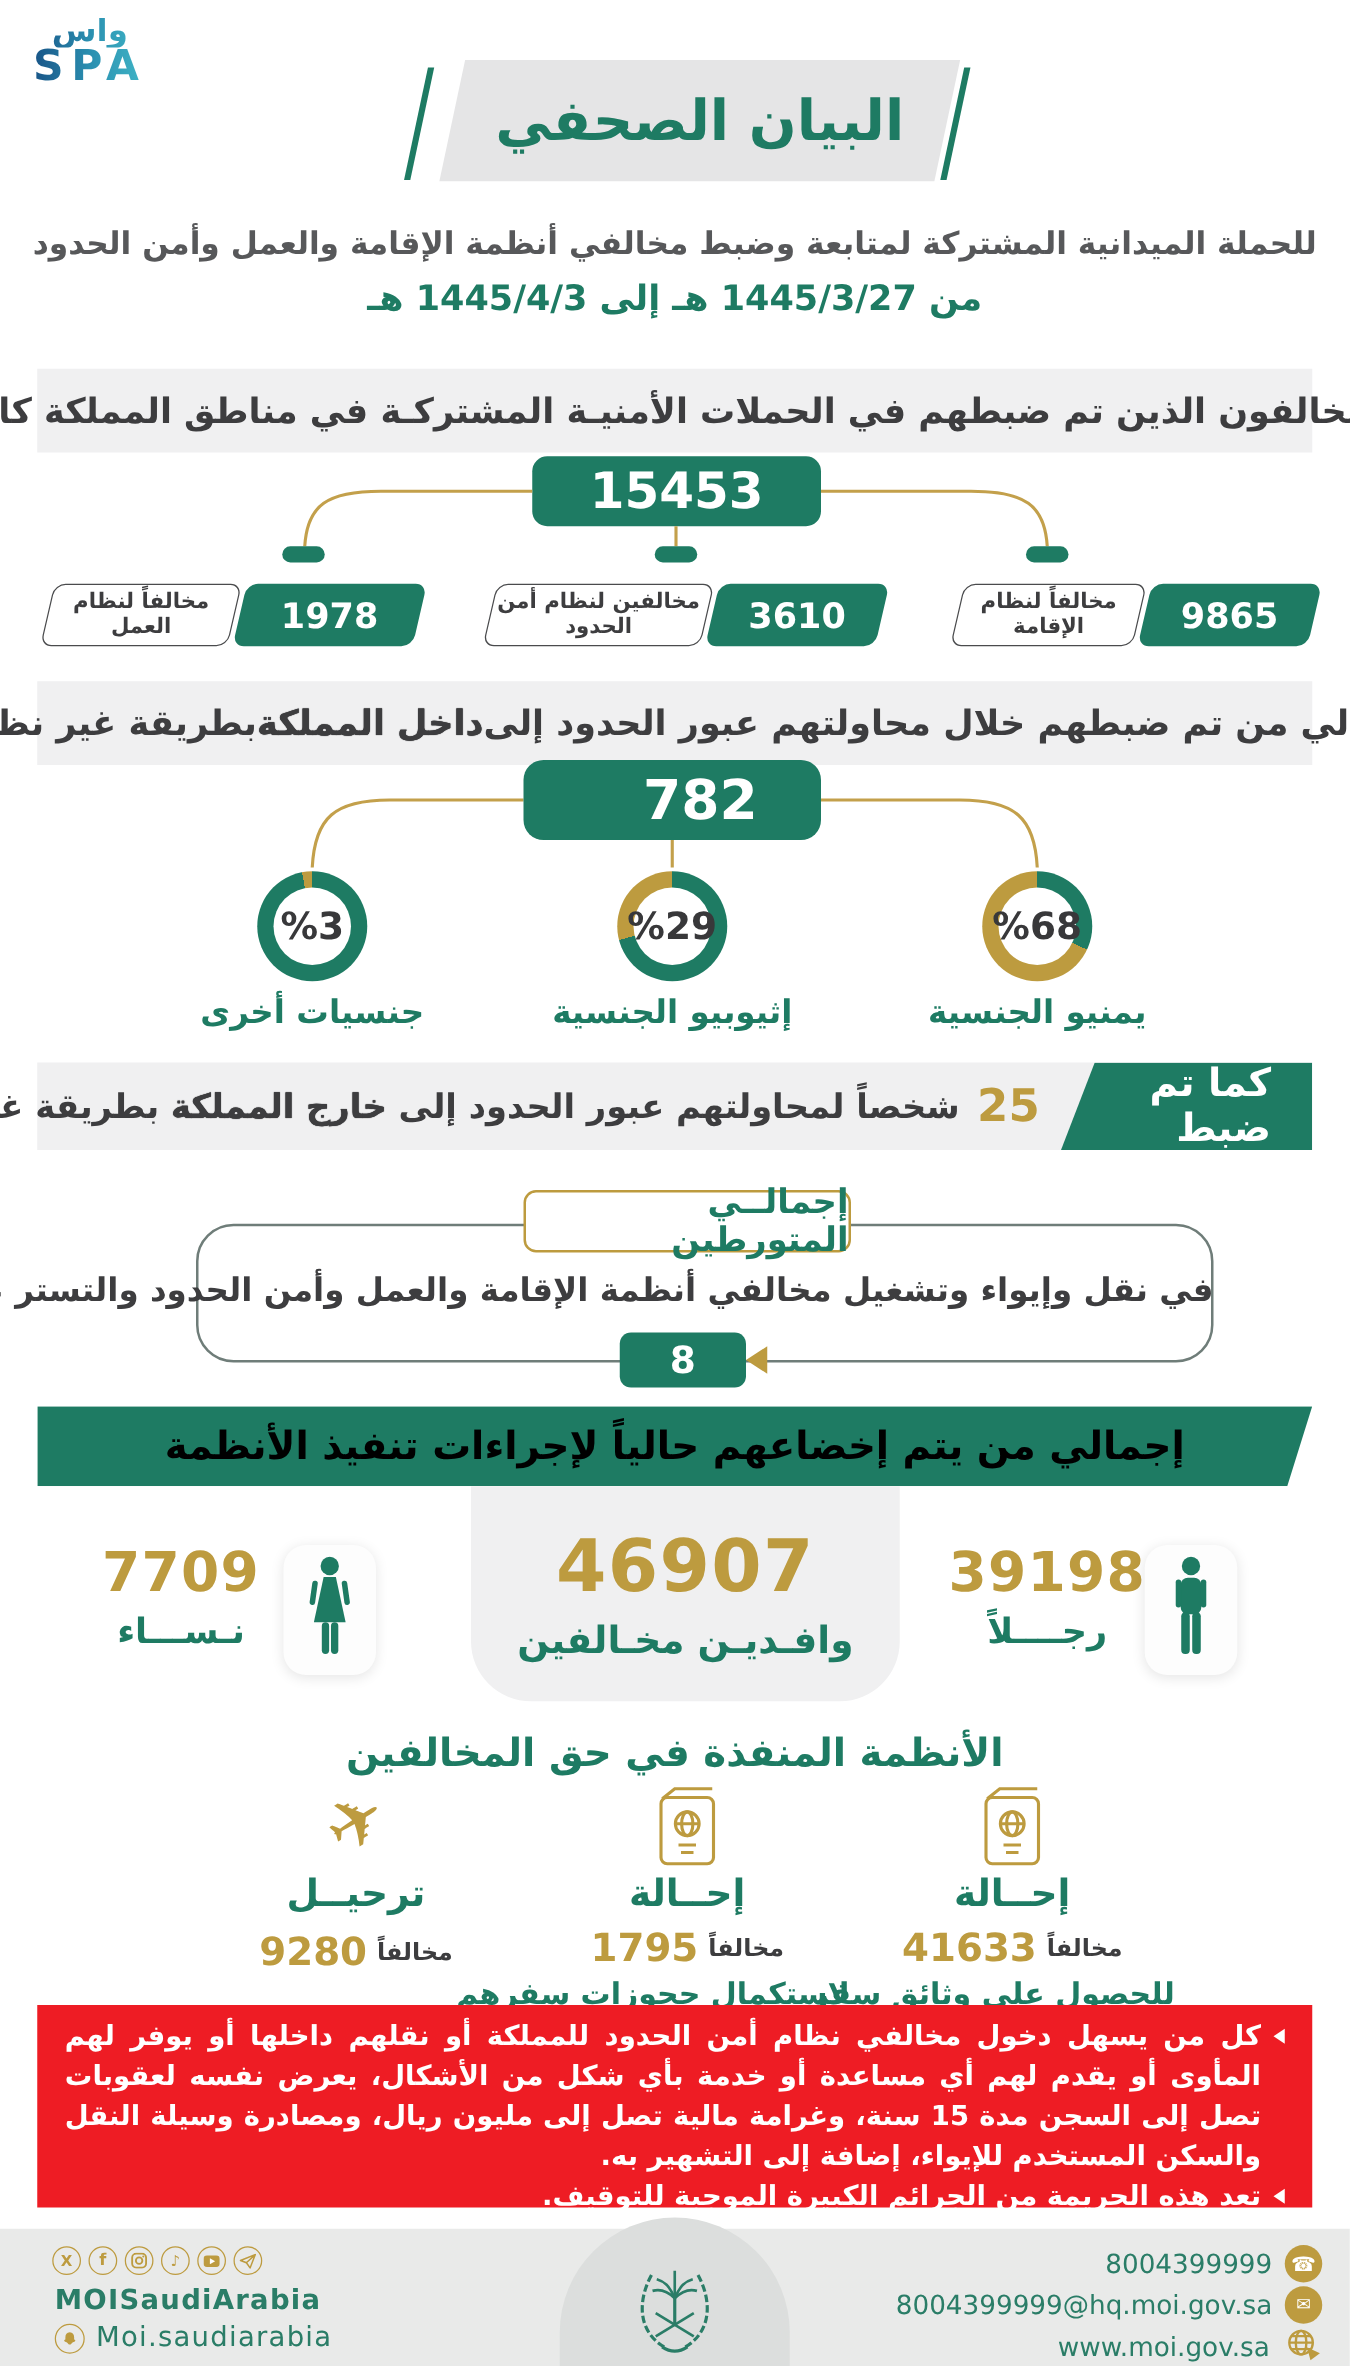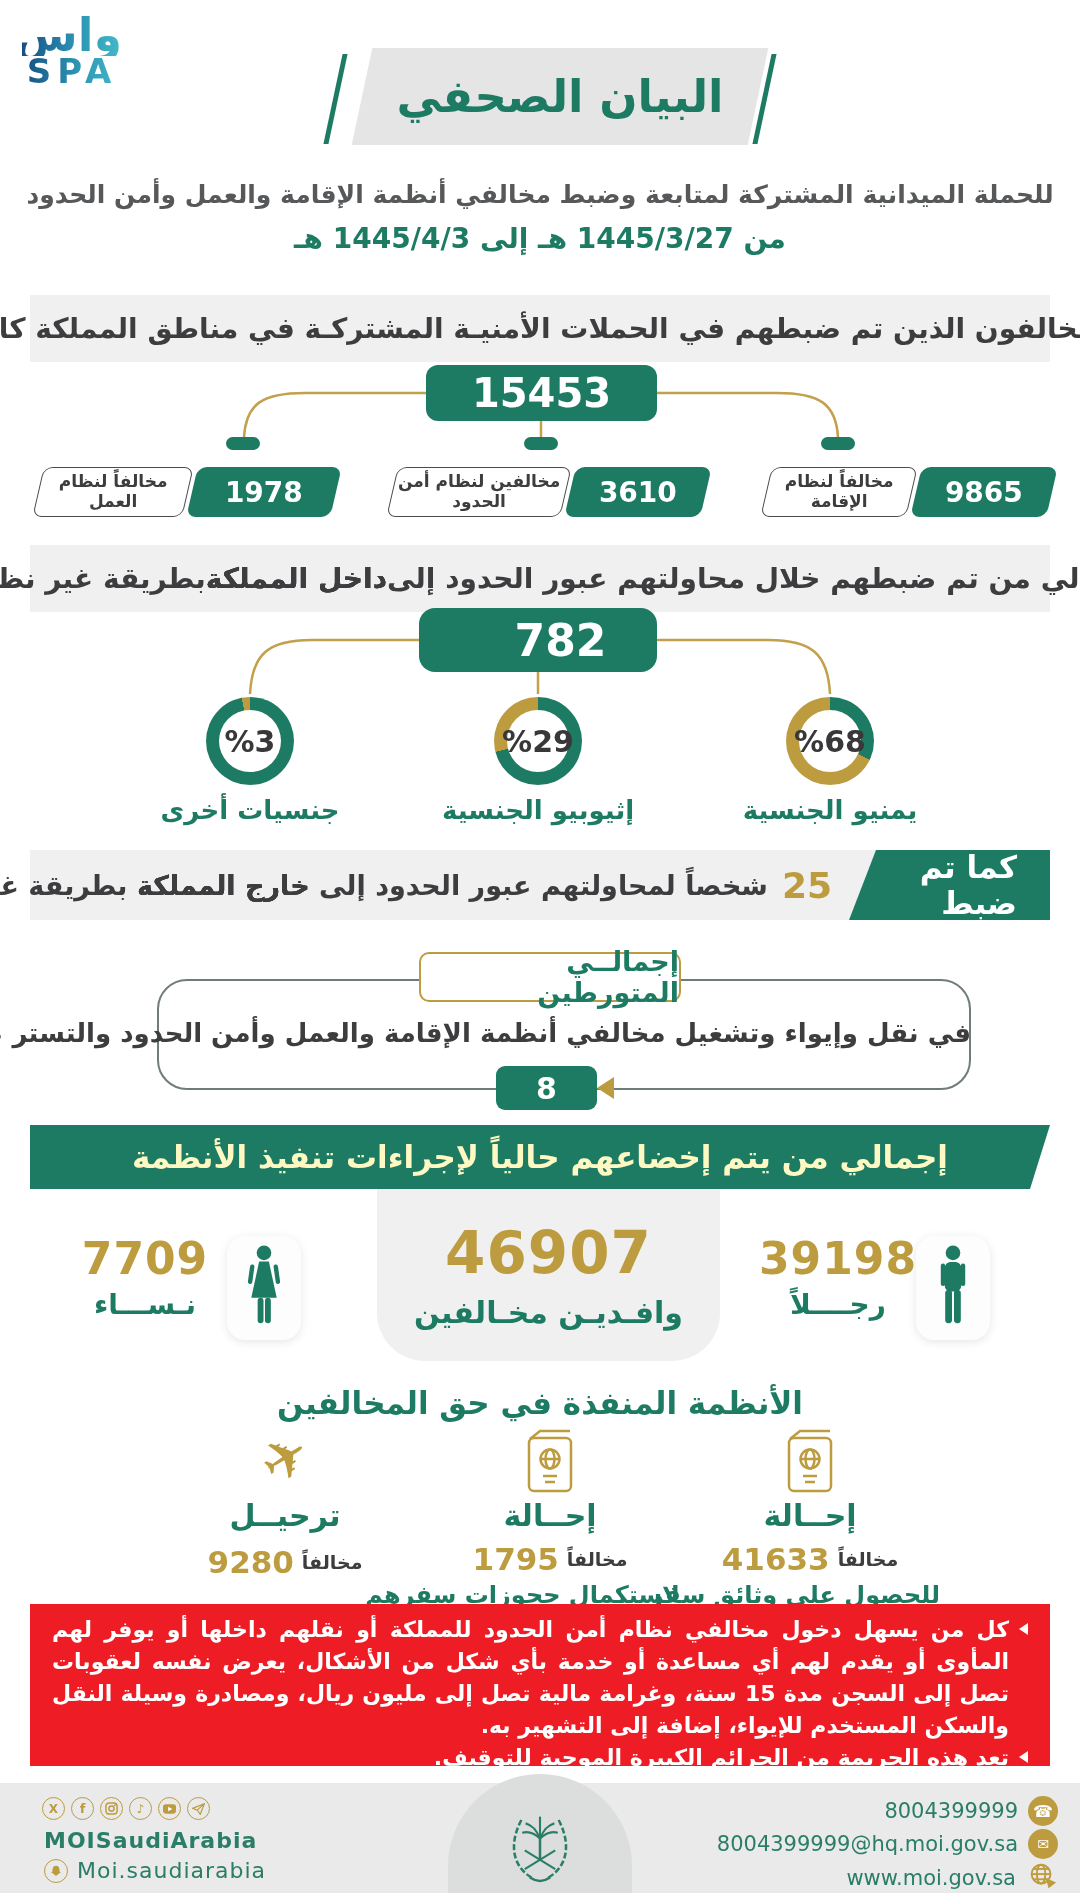--- a/index.html
+++ b/index.html
@@ -61,21 +61,21 @@
   .contact-row .txt{color:#2a7d67;font-weight:400;font-size:21px;direction:ltr;unicode-bidi:isolate;}
   .circ-gold{width:30px;height:30px;border-radius:50%;background:var(--gold);color:#fff;display:flex;align-items:center;justify-content:center;font-size:16px;}
   .green-handle{color:#2a7d67;font-size:22px;letter-spacing:1px;direction:ltr;unicode-bidi:isolate;}
 </style>
 </head>
 <body>
 
 <div id="canvas">
 
   <div class="abs" style="left:22px;top:14px;width:100px;">
-    <div class="logo-txt" style="font-size:46px;">واس</div>
+    <div class="logo-txt" style="font-size:26px;">واس</div>
     <div class="logo-txt" style="font-size:34px;letter-spacing:6px;">SPA</div>
   </div>
 
   <div class="abs title-box-bg" style="left:362px;top:48px;width:396px;height:97px;"></div>
   <div class="abs slash" style="left:333px;top:54px;width:5px;height:90px;"></div>
   <div class="abs slash" style="left:762px;top:54px;width:5px;height:90px;"></div>
   <div class="abs ctr" style="left:362px;top:48px;width:396px;height:97px;color:var(--green);font-weight:700;font-size:45px;">البيان الصحفي</div>
 
   <div class="abs nowrap" style="left:0;top:180px;width:1080px;text-align:center;color:var(--subgray);font-weight:700;font-size:25px;">للحملة الميدانية المشتركة لمتابعة وضبط مخالفي أنظمة الإقامة والعمل وأمن الحدود</div>
   <div class="abs nowrap" style="left:0;top:222px;width:1080px;text-align:center;color:var(--green);font-weight:700;font-size:28px;">من 1445/3/27 هـ إلى 1445/4/3 هـ</div>
@@ -146,21 +146,21 @@
       <span style="color:var(--dark);font-weight:700;font-size:27px;"><span>شخصاً لمحاولتهم عبور الحدود إلى </span><span class="xbold">خارج المملكة</span><span> بطريقة غير نظامية</span></span>
     </div>
   </div>
 
   <div class="abs outline-box" style="left:157px;top:979px;width:814px;height:111px;"></div>
   <div class="abs gold-title" style="left:419px;top:952px;width:262px;height:50px;">إجمالــي المتورطين</div>
   <div class="abs nowrap" style="left:157px;top:1018px;width:814px;text-align:center;color:var(--dark);font-weight:700;font-size:26px;">في نقل وإيواء وتشغيل مخالفي أنظمة الإقامة والعمل وأمن الحدود والتستر عليهم</div>
   <div class="abs green-box" style="left:496px;top:1066px;width:101px;height:44px;border-radius:9px;font-size:30px;">8</div>
   <div class="abs tri-gold" style="left:597px;top:1077px;"></div>
 
-  <div class="abs ctr nowrap" style="left:30px;top:1125px;width:1020px;height:64px;background:var(--green);color:#fef9c3;font-weight:700;font-size:31px;clip-path:polygon(0 0,100% 0,calc(100% - 20px) 100%,0 100%);">إجمالي من يتم إخضاعهم حالياً لإجراءات تنفيذ الأنظمة</div>
+  <div class="abs ctr nowrap" style="left:30px;top:1125px;width:1020px;height:64px;background:var(--green);color:#000000;font-weight:700;font-size:31px;clip-path:polygon(0 0,100% 0,calc(100% - 20px) 100%,0 100%);">إجمالي من يتم إخضاعهم حالياً لإجراءات تنفيذ الأنظمة</div>
 
   <div class="abs" style="left:377px;top:1189px;width:343px;height:172px;background:var(--band);border-radius:0 0 48px 48px;">
     <div class="numgold" style="font-size:58px;margin-top:30px;">46907</div>
     <div class="lblgreen" style="font-size:30px;margin-top:8px;">وافـديـن مخـالفين</div>
   </div>
 
   <div class="abs numgold" style="left:748px;top:1233px;width:180px;font-size:44px;">39198</div>
   <div class="abs lblgreen" style="left:748px;top:1288px;width:180px;font-size:28px;">رجــــلاً</div>
   <div class="abs icon-card" style="left:916px;top:1236px;width:74px;height:104px;">
     <svg width="40" height="86" viewBox="0 0 40 88">

